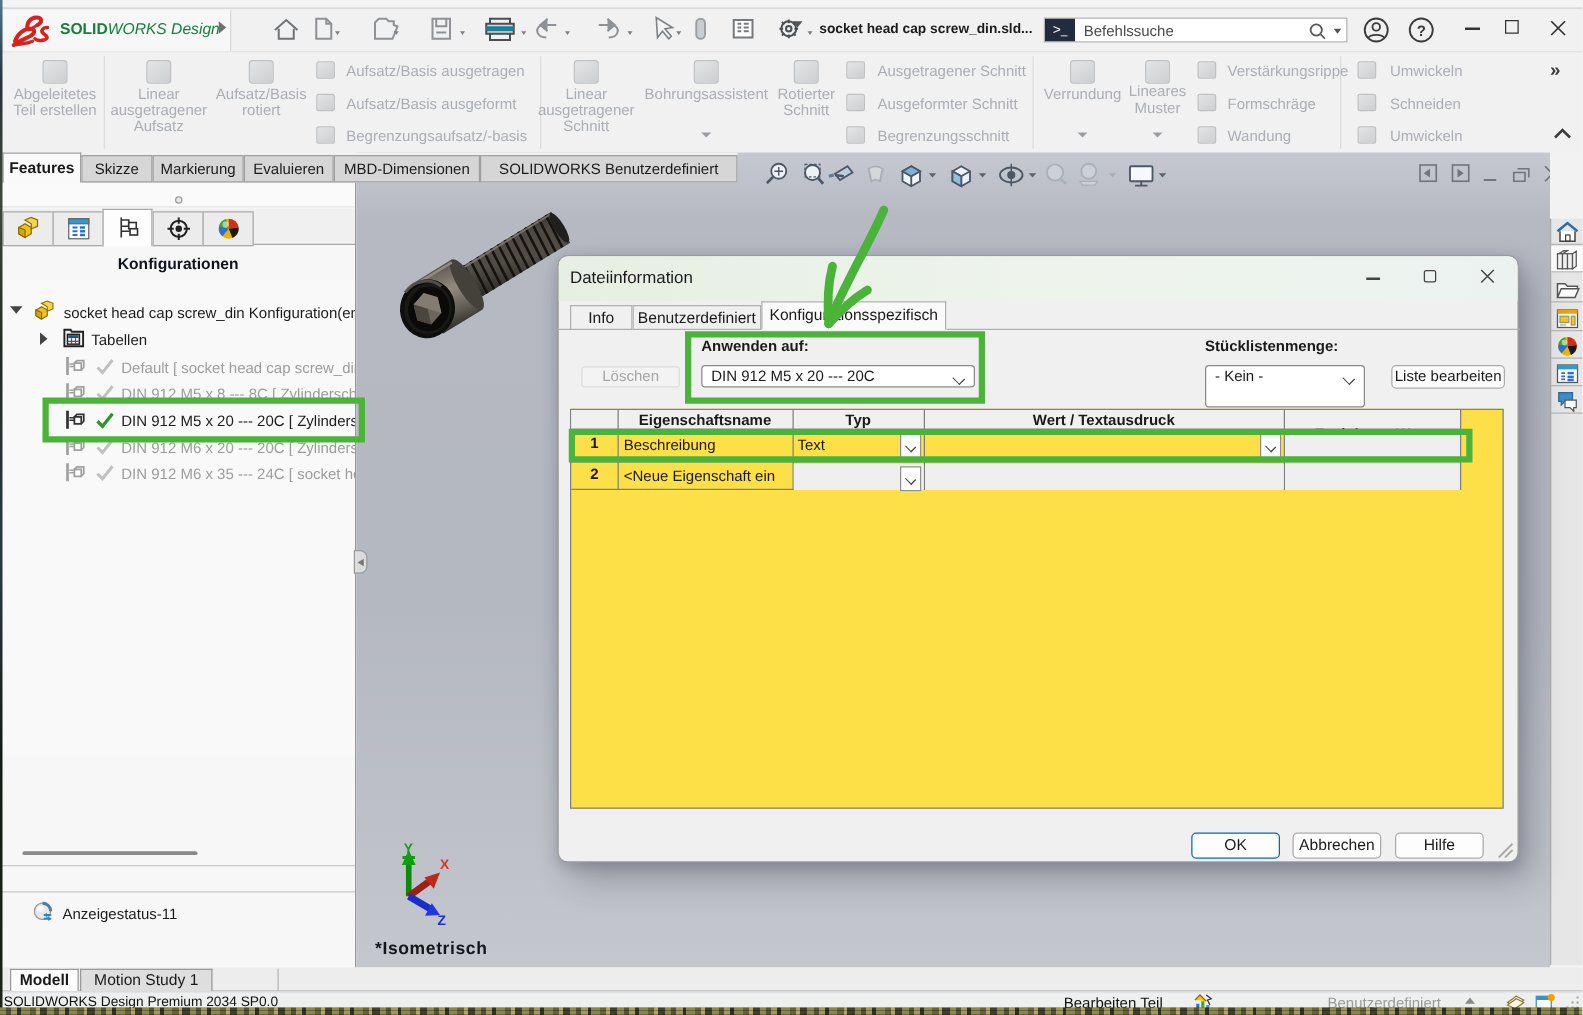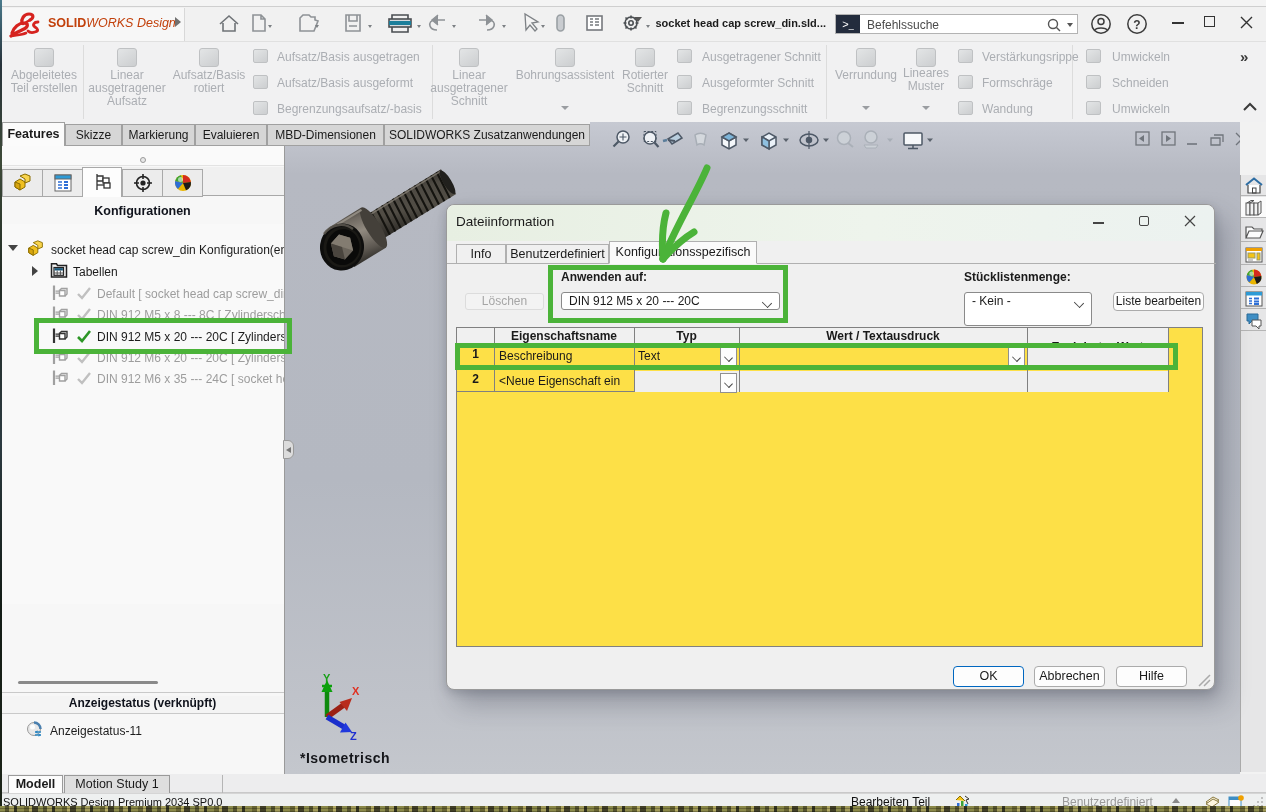--- a/index.html
+++ b/index.html
@@ -49,21 +49,21 @@
   <div class="abs" style="left:3px;top:8px;width:182px;height:33px;background:#f7f7f7;border-right:1px solid #d8d8d8;"></div>
   <svg class="abs" style="left:8px;top:11px;" width="40" height="28" viewBox="0 0 40 28">
     <g fill="none" stroke="#d6231f" stroke-linecap="round">
       <path d="M14 12 C13 8 16 3 21 3 C26 3 26 7 22 9" stroke-width="3.2"></path>
       <path d="M22 9 L15 13" stroke-width="2.4"></path>
       <path d="M4 22 C6 16 11 12 16 12 C21 12 20 16 16 18 C12 20 7 22 3 25" stroke-width="3.2"></path>
       <path d="M3 25 C8 24 14 24 18 22" stroke-width="2.6"></path>
       <path d="M30 11 C26 11 24 14 27 16 C30 18 31 20 27 21 C24 22 21 21 20 20" stroke-width="2.8"></path>
     </g>
   </svg>
-  <div class="abs" style="left:48px;top:16px;font-size:12.5px;color:#c2410c;white-space:nowrap;"><b>SOLID</b><span style="font-style:italic;">WORKS Design</span></div>
+  <div class="abs" style="left:48px;top:16px;font-size:12.5px;color:#15803d;white-space:nowrap;"><b>SOLID</b><span style="font-style:italic;">WORKS Design</span></div>
   <div class="abs" style="left:175px;top:17px;width:0;height:0;border-left:6px solid #707070;border-top:5px solid transparent;border-bottom:5px solid transparent;"></div>
 
   <svg class="abs" style="left:205px;top:10px;" width="450" height="26" viewBox="0 0 450 26">
     <g stroke="#8e9296" fill="none" stroke-width="1.6">
       <path d="M15 14 L24 6 L33 14 M18 13 v8 h12 v-8" stroke="#6f7377"></path>
       <path d="M48 5 h8 l4 4 v12 h-12 z M56 5 v4 h4"></path>
       <path d="M95 8 l3 -3 h6 l2 2 h4 v3 l3 1 l-4 10 h-14 z"></path>
       <path d="M141 5 h14 v16 h-14 z M144 5 v6 h8 v-6 M144 16 h8"></path>
       <g>
           <rect x="184" y="9" width="22" height="8" fill="#d7dadd" stroke="#4a4e52"></rect>
@@ -182,21 +182,21 @@
   <svg class="abs" style="left:1243px;top:60px;" width="14" height="10" viewBox="0 0 14 10">
       <path d="M1 8 L7 2 L13 8" fill="none" stroke="#3a3a3a" stroke-width="2"></path>
     </svg>
 </div>
 
 <div class="abs" id="tabbar" style="left:0;top:122px;width:590px;height:24px;background:#f1f1f2;z-index:5;font-size:12.5px;color:#1a1a1a;">
   <div class="abs tb" style="left:65px;width:57px;">Skizze</div>
   <div class="abs tb" style="left:122px;width:73px;">Markierung</div>
   <div class="abs tb" style="left:195px;width:72px;">Evaluieren</div>
   <div class="abs tb" style="left:267px;width:117px;">MBD-Dimensionen</div>
-  <div class="abs tb" style="left:384px;width:206px;">SOLIDWORKS Zusatzanwendungen</div>
+  <div class="abs tb" style="left:384px;width:206px;">SOLIDWORKS Benutzerdefiniert</div>
   <div class="abs" style="left:2px;top:0px;width:63px;height:24px;background:#fbfbfb;border:1px solid #a0a0a0;border-bottom:none;font-weight:bold;text-align:center;line-height:22px;">Features</div>
 </div>
 
 <div class="abs" id="viewport" style="left:285px;top:122px;width:955px;height:652px;background:linear-gradient(180deg,#c6c9d2 0%,#b6b9c2 8%,#b4b8c1 55%,#bfc2c9 88%,#c4c7cd 100%);overflow:hidden;">
 
   <svg class="abs" style="left:320px;top:7px;" width="345" height="24" viewBox="0 0 345 24">
     <g fill="none" stroke="#4d5866" stroke-width="1.5">
       <circle cx="18" cy="8" r="6" fill="#eef1f5"></circle>
         <path d="M13.5 12.5 l-5 5" stroke-width="2.2"></path>
         <path d="M18 4.5 v7 M14.5 8 h7" stroke-width="1.1"></path>
@@ -431,21 +431,20 @@
         <use href="#flagico"></use>
       </svg>
     <svg class="abs" style="left:76px;top:147px;" width="16" height="14" viewBox="0 0 16 14">
         <path d="M2 8 L6 12 L14 2" fill="none" stroke="#c0c0c0" stroke-width="2.4"></path>
       </svg>
     <div class="abs gray" style="left:97px;top:148px;">DIN 912 M6 x 35 --- 24C [ socket hea</div>
   </div>
 
   <div class="abs" style="left:18px;top:535px;width:140px;height:3px;background:#8a8a8a;border-radius:2px;"></div>
   <div class="abs" style="left:0;top:546px;width:285px;height:1px;background:#c9c9c9;"></div>
-  <div class="abs" style="left:0;top:550px;width:285px;height:18px;font-size:12px;font-weight:bold;color:#10131c;text-align:center;background:#f4f4f4;">Anzeigestatus (verknüpft)</div>
   <div class="abs" style="left:0;top:567px;width:285px;height:1px;background:#c9c9c9;"></div>
   <div class="abs" style="left:26px;top:575px;">
     <svg width="18" height="18" viewBox="0 0 18 18">
         <circle cx="8" cy="8" r="6.5" fill="#e8e8e8" stroke="#999"></circle>
         <path d="M8 1.5 A6.5 6.5 0 0 1 14.5 8" fill="none" stroke="#4a7fae" stroke-width="2.5"></path>
         <circle cx="6.5" cy="6" r="2.5" fill="#fcfcfc"></circle>
         <path d="M9 11 h6 M9 14 h6" stroke="#2e86c1" stroke-width="1.6"></path>
         <path d="M9 11 l2.5 -1.8 v3.6 Z M15 14 l-2.5 -1.8 v3.6 Z" fill="#2e86c1"></path>
       </svg>
   </div>

